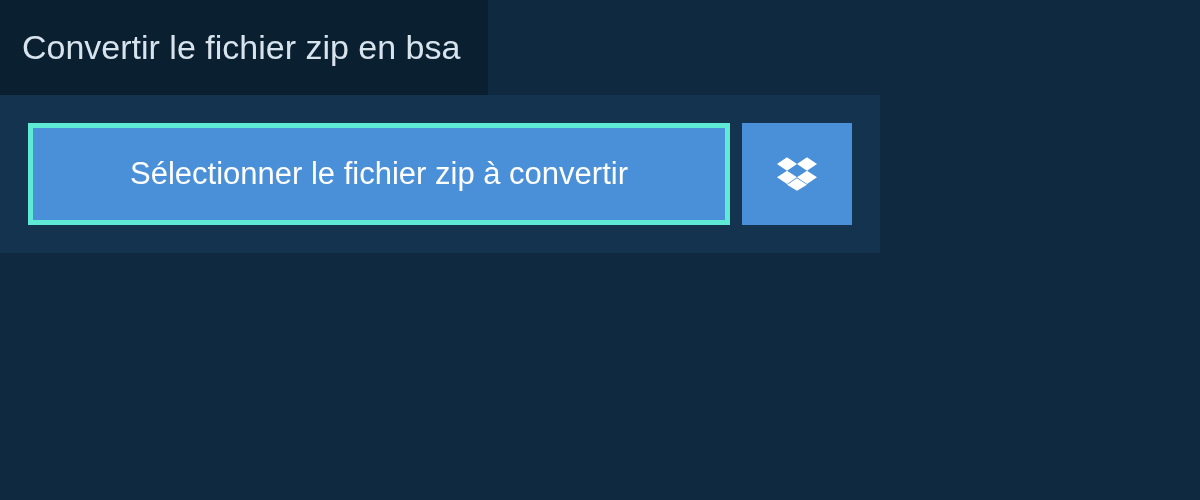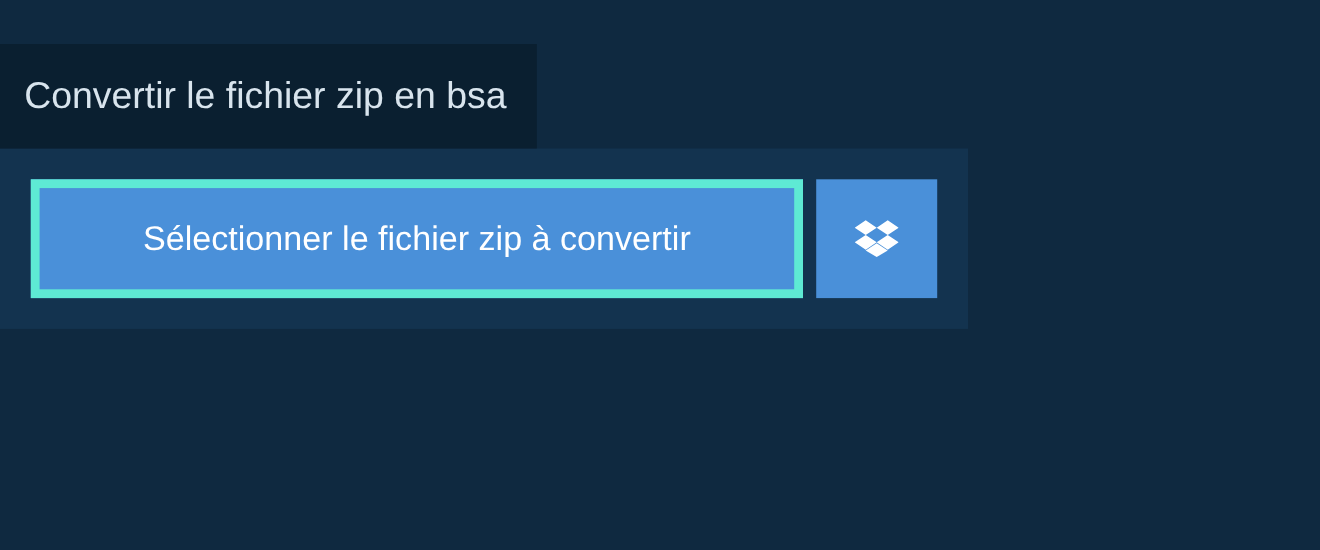--- a/index.html
+++ b/index.html
@@ -14,37 +14,36 @@
       font-family: -apple-system, BlinkMacSystemFont, "Segoe UI", Arial, sans-serif;
       overflow: hidden;
     }
     .title-bar {
       background-color: #0a1f30;
       color: #d8e4ed;
       font-size: 34px;
       font-weight: 300;
       padding: 28px 28px 28px 22px;
       display: inline-block;
-      margin-top: 40px;
     }
     .upload-panel {
       background-color: #13334f;
       margin: 0;
       padding: 28px;
       width: 880px;
     }
     .button-row {
       display: flex;
       gap: 12px;
       align-items: stretch;
     }
     .select-file-button {
       flex: 1;
       background-color: #4a90d9;
-      border: 8px solid #5eead4;
+      border: 5px solid #5eead4;
       color: #ffffff;
       font-size: 31px;
       font-weight: 300;
       padding: 28px 24px;
       text-align: center;
       cursor: pointer;
       display: flex;
       align-items: center;
       justify-content: center;
     }

